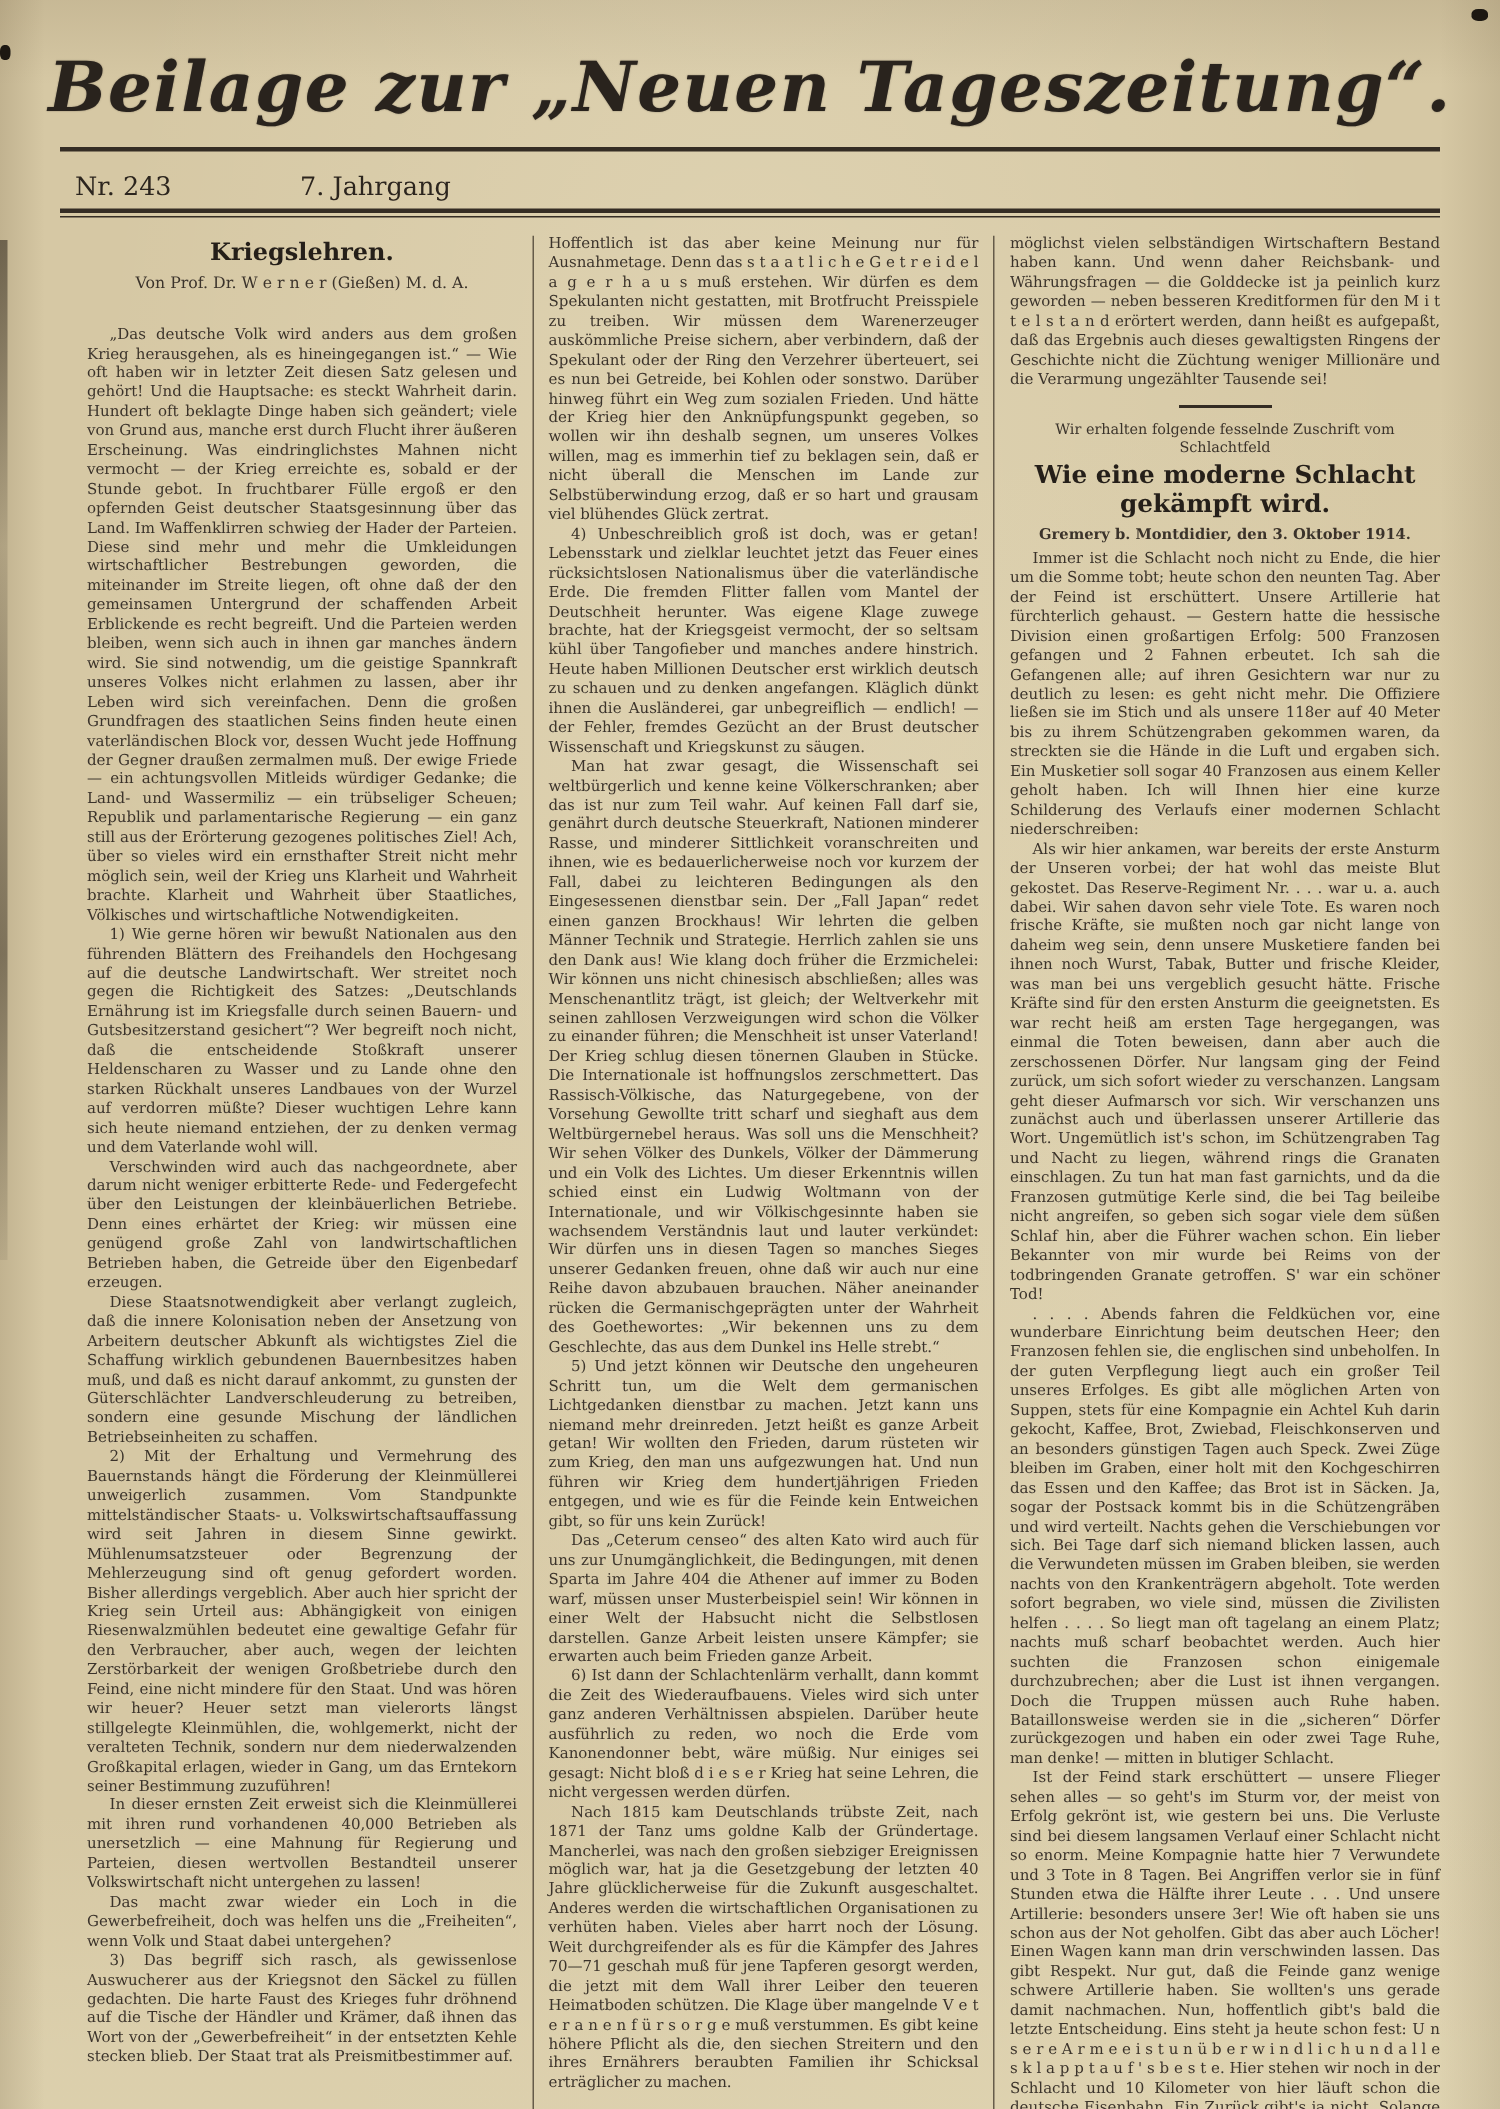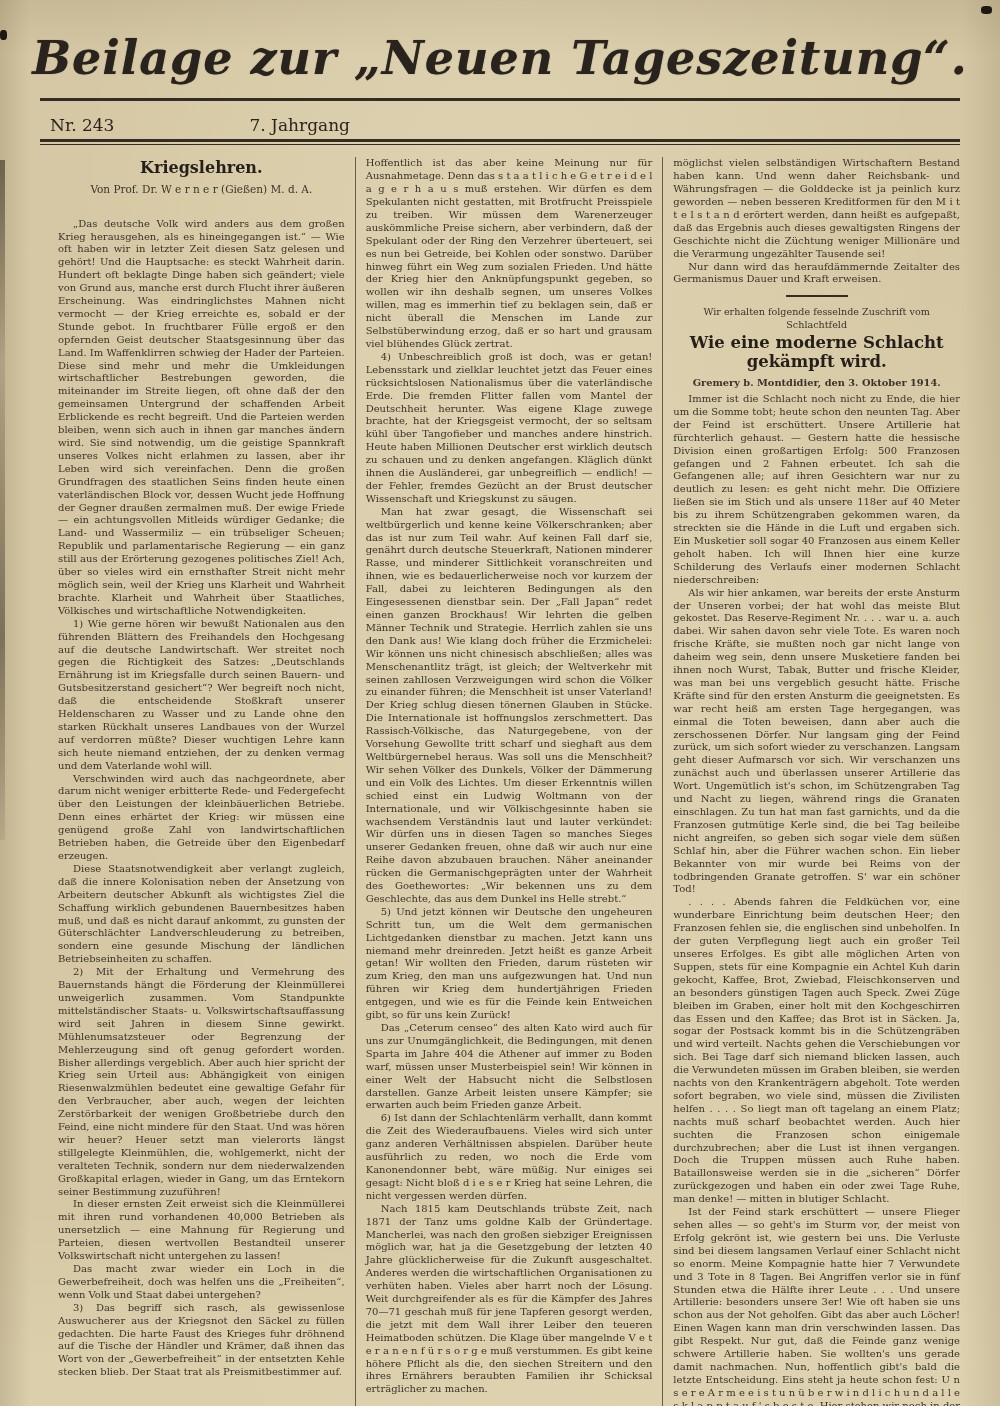--- a/index.html
+++ b/index.html
@@ -15,21 +15,21 @@
   
   .masthead{padding:34px 31px 10px;text-align:center;}
   .masthead h1{margin:0;font-size:46px;line-height:1.05;font-weight:bold;font-style:italic;
     letter-spacing:1px;color:#29231d;text-shadow:0 0 1px rgba(41,35,29,0.55);}
   .rule{border:0;border-top:3px solid #352d24;margin:6px 40px 0;}
   .rule.thin{border-top-width:1px;margin-top:2px;}
   .issuebar{display:flex;align-items:stretch;margin:0 40px;border-bottom:3px solid #352d24;}
   .issuebar .cell{padding:14px 10px 4px;font-size:17px;font-weight:normal;color:#2c251e;}
   .issuebar .cell.l{width:130px;}
   .issuebar .cell.c{flex:1;text-align:center;border-left:3px solid #352d24;border-right:3px solid #352d24;}
-  .issuebar .cell.r{width:150px;text-align:right;}
+  .issuebar .cell.r{width:150px;text-align:left;}
   
   .cols{display:flex;margin:12px 30px 0 48px;height:1252px;overflow:hidden;}
   .col{flex:1 1 0;min-width:0;overflow:hidden;padding:0 10px;}
   .col + .col{border-left:1px solid rgba(62,52,40,0.75);}
   
   .blk{font-size:10px;line-height:12.9px;text-align:justify;color:#3b332b;}
   .para{text-indent:1.5em;}
   .para_flush{text-indent:0;}
   .heading_major{font-size:16px;line-height:1.15;font-weight:bold;text-align:center;
     color:#251f19;margin:2px 0 5px;text-indent:0;}
@@ -78,21 +78,20 @@
         <div class="blk para_flush">Hoffentlich ist das aber keine Meinung nur für Ausnahmetage. Denn das s t a a t l i c h e  G e t r e i d e l a g e r h a u s muß erstehen. Wir dürfen es dem Spekulanten nicht gestatten, mit Brotfrucht Preisspiele zu treiben. Wir müssen dem Warenerzeuger auskömmliche Preise sichern, aber verbindern, daß der Spekulant oder der Ring den Verzehrer überteuert, sei es nun bei Getreide, bei Kohlen oder sonstwo. Darüber hinweg führt ein Weg zum sozialen Frieden. Und hätte der Krieg hier den Anknüpfungspunkt gegeben, so wollen wir ihn deshalb segnen, um unseres Volkes willen, mag es immerhin tief zu beklagen sein, daß er nicht überall die Menschen im Lande zur Selbstüberwindung erzog, daß er so hart und grausam viel blühendes Glück zertrat.</div>
         <div class="blk para">4) Unbeschreiblich groß ist doch, was er getan! Lebensstark und zielklar leuchtet jetzt das Feuer eines rücksichtslosen Nationalismus über die vaterländische Erde. Die fremden Flitter fallen vom Mantel der Deutschheit herunter. Was eigene Klage zuwege brachte, hat der Kriegsgeist vermocht, der so seltsam kühl über Tangofieber und manches andere hinstrich. Heute haben Millionen Deutscher erst wirklich deutsch zu schauen und zu denken angefangen. Kläglich dünkt ihnen die Ausländerei, gar unbegreiflich — endlich! — der Fehler, fremdes Gezücht an der Brust deutscher Wissenschaft und Kriegskunst zu säugen.</div>
         <div class="blk para">Man hat zwar gesagt, die Wissenschaft sei weltbürgerlich und kenne keine Völkerschranken; aber das ist nur zum Teil wahr. Auf keinen Fall darf sie, genährt durch deutsche Steuerkraft, Nationen minderer Rasse, und minderer Sittlichkeit voranschreiten und ihnen, wie es bedauerlicherweise noch vor kurzem der Fall, dabei zu leichteren Bedingungen als den Eingesessenen dienstbar sein. Der „Fall Japan“ redet einen ganzen Brockhaus! Wir lehrten die gelben Männer Technik und Strategie. Herrlich zahlen sie uns den Dank aus! Wie klang doch früher die Erzmichelei: Wir können uns nicht chinesisch abschließen; alles was Menschenantlitz trägt, ist gleich; der Weltverkehr mit seinen zahllosen Verzweigungen wird schon die Völker zu einander führen; die Menschheit ist unser Vaterland! Der Krieg schlug diesen tönernen Glauben in Stücke. Die Internationale ist hoffnungslos zerschmettert. Das Rassisch-Völkische, das Naturgegebene, von der Vorsehung Gewollte tritt scharf und sieghaft aus dem Weltbürgernebel heraus. Was soll uns die Menschheit? Wir sehen Völker des Dunkels, Völker der Dämmerung und ein Volk des Lichtes. Um dieser Erkenntnis willen schied einst ein Ludwig Woltmann von der Internationale, und wir Völkischgesinnte haben sie wachsendem Verständnis laut und lauter verkündet: Wir dürfen uns in diesen Tagen so manches Sieges unserer Gedanken freuen, ohne daß wir auch nur eine Reihe davon abzubauen brauchen. Näher aneinander rücken die Germanischgeprägten unter der Wahrheit des Goethewortes: „Wir bekennen uns zu dem Geschlechte, das aus dem Dunkel ins Helle strebt.“</div>
         <div class="blk para">5) Und jetzt können wir Deutsche den ungeheuren Schritt tun, um die Welt dem germanischen Lichtgedanken dienstbar zu machen. Jetzt kann uns niemand mehr dreinreden. Jetzt heißt es ganze Arbeit getan! Wir wollten den Frieden, darum rüsteten wir zum Krieg, den man uns aufgezwungen hat. Und nun führen wir Krieg dem hundertjährigen Frieden entgegen, und wie es für die Feinde kein Entweichen gibt, so für uns kein Zurück!</div>
         <div class="blk para">Das „Ceterum censeo“ des alten Kato wird auch für uns zur Unumgänglichkeit, die Bedingungen, mit denen Sparta im Jahre 404 die Athener auf immer zu Boden warf, müssen unser Musterbeispiel sein! Wir können in einer Welt der Habsucht nicht die Selbstlosen darstellen. Ganze Arbeit leisten unsere Kämpfer; sie erwarten auch beim Frieden ganze Arbeit.</div>
         <div class="blk para">6) Ist dann der Schlachtenlärm verhallt, dann kommt die Zeit des Wiederaufbauens. Vieles wird sich unter ganz anderen Verhältnissen abspielen. Darüber heute ausführlich zu reden, wo noch die Erde vom Kanonendonner bebt, wäre müßig. Nur einiges sei gesagt: Nicht bloß d i e s e r Krieg hat seine Lehren, die nicht vergessen werden dürfen.</div>
         <div class="blk para">Nach 1815 kam Deutschlands trübste Zeit, nach 1871 der Tanz ums goldne Kalb der Gründertage. Mancherlei, was nach den großen siebziger Ereignissen möglich war, hat ja die Gesetzgebung der letzten 40 Jahre glücklicherweise für die Zukunft ausgeschaltet. Anderes werden die wirtschaftlichen Organisationen zu verhüten haben. Vieles aber harrt noch der Lösung. Weit durchgreifender als es für die Kämpfer des Jahres 70—71 geschah muß für jene Tapferen gesorgt werden, die jetzt mit dem Wall ihrer Leiber den teueren Heimatboden schützen. Die Klage über mangelnde V e t e r a n e n f ü r s o r g e muß verstummen. Es gibt keine höhere Pflicht als die, den siechen Streitern und den ihres Ernährers beraubten Familien ihr Schicksal erträglicher zu machen.</div>
       </div>
     <div class="col">
         <div class="blk para_flush">möglichst vielen selbständigen Wirtschaftern Bestand haben kann. Und wenn daher Reichsbank- und Währungsfragen — die Golddecke ist ja peinlich kurz geworden — neben besseren Kreditformen für den M i t t e l s t a n d erörtert werden, dann heißt es aufgepaßt, daß das Ergebnis auch dieses gewaltigsten Ringens der Geschichte nicht die Züchtung weniger Millionäre und die Verarmung ungezählter Tausende sei!</div>
-        <div class="blk para">Nur dann wird das heraufdämmernde Zeitalter des Germanismus Dauer und Kraft erweisen.</div>
         <div class="blk divider"></div>
         <div class="blk note_center">Wir erhalten folgende fesselnde Zuschrift vom Schlachtfeld</div>
         <div class="blk heading">Wie eine moderne Schlacht gekämpft wird.</div>
         <div class="blk dateline">Gremery b. Montdidier, den 3. Oktober 1914.</div>
         <div class="blk para">Immer ist die Schlacht noch nicht zu Ende, die hier um die Somme tobt; heute schon den neunten Tag. Aber der Feind ist erschüttert. Unsere Artillerie hat fürchterlich gehaust. — Gestern hatte die hessische Division einen großartigen Erfolg: 500 Franzosen gefangen und 2 Fahnen erbeutet. Ich sah die Gefangenen alle; auf ihren Gesichtern war nur zu deutlich zu lesen: es geht nicht mehr. Die Offiziere ließen sie im Stich und als unsere 118er auf 40 Meter bis zu ihrem Schützengraben gekommen waren, da streckten sie die Hände in die Luft und ergaben sich. Ein Musketier soll sogar 40 Franzosen aus einem Keller geholt haben. Ich will Ihnen hier eine kurze Schilderung des Verlaufs einer modernen Schlacht niederschreiben:</div>
         <div class="blk para">Als wir hier ankamen, war bereits der erste Ansturm der Unseren vorbei; der hat wohl das meiste Blut gekostet. Das Reserve-Regiment Nr. . . . war u. a. auch dabei. Wir sahen davon sehr viele Tote. Es waren noch frische Kräfte, sie mußten noch gar nicht lange von daheim weg sein, denn unsere Musketiere fanden bei ihnen noch Wurst, Tabak, Butter und frische Kleider, was man bei uns vergeblich gesucht hätte. Frische Kräfte sind für den ersten Ansturm die geeignetsten. Es war recht heiß am ersten Tage hergegangen, was einmal die Toten beweisen, dann aber auch die zerschossenen Dörfer. Nur langsam ging der Feind zurück, um sich sofort wieder zu verschanzen. Langsam geht dieser Aufmarsch vor sich. Wir verschanzen uns zunächst auch und überlassen unserer Artillerie das Wort. Ungemütlich ist's schon, im Schützengraben Tag und Nacht zu liegen, während rings die Granaten einschlagen. Zu tun hat man fast garnichts, und da die Franzosen gutmütige Kerle sind, die bei Tag beileibe nicht angreifen, so geben sich sogar viele dem süßen Schlaf hin, aber die Führer wachen schon. Ein lieber Bekannter von mir wurde bei Reims von der todbringenden Granate getroffen. S' war ein schöner Tod!</div>
         <div class="blk para">. . . . Abends fahren die Feldküchen vor, eine wunderbare Einrichtung beim deutschen Heer; den Franzosen fehlen sie, die englischen sind unbeholfen. In der guten Verpflegung liegt auch ein großer Teil unseres Erfolges. Es gibt alle möglichen Arten von Suppen, stets für eine Kompagnie ein Achtel Kuh darin gekocht, Kaffee, Brot, Zwiebad, Fleischkonserven und an besonders günstigen Tagen auch Speck. Zwei Züge bleiben im Graben, einer holt mit den Kochgeschirren das Essen und den Kaffee; das Brot ist in Säcken. Ja, sogar der Postsack kommt bis in die Schützengräben und wird verteilt. Nachts gehen die Verschiebungen vor sich. Bei Tage darf sich niemand blicken lassen, auch die Verwundeten müssen im Graben bleiben, sie werden nachts von den Krankenträgern abgeholt. Tote werden sofort begraben, wo viele sind, müssen die Zivilisten helfen . . . . So liegt man oft tagelang an einem Platz; nachts muß scharf beobachtet werden. Auch hier suchten die Franzosen schon einigemale durchzubrechen; aber die Lust ist ihnen vergangen. Doch die Truppen müssen auch Ruhe haben. Bataillonsweise werden sie in die „sicheren“ Dörfer zurückgezogen und haben ein oder zwei Tage Ruhe, man denke! — mitten in blutiger Schlacht.</div>
         <div class="blk para">Ist der Feind stark erschüttert — unsere Flieger sehen alles — so geht's im Sturm vor, der meist von Erfolg gekrönt ist, wie gestern bei uns. Die Verluste sind bei diesem langsamen Verlauf einer Schlacht nicht so enorm. Meine Kompagnie hatte hier 7 Verwundete und 3 Tote in 8 Tagen. Bei Angriffen verlor sie in fünf Stunden etwa die Hälfte ihrer Leute . . . Und unsere Artillerie: besonders unsere 3er! Wie oft haben sie uns schon aus der Not geholfen. Gibt das aber auch Löcher! Einen Wagen kann man drin verschwinden lassen. Das gibt Respekt. Nur gut, daß die Feinde ganz wenige schwere Artillerie haben. Sie wollten's uns gerade damit nachmachen. Nun, hoffentlich gibt's bald die letzte Entscheidung. Eins steht ja heute schon fest: U n s e r e A r m e e i s t u n ü b e r w i n d l i c h u n d  a l l e s  k l a p p t  a u f ' s  b e s t e. Hier stehen wir noch in der Schlacht und 10 Kilometer von hier läuft schon die deutsche Eisenbahn. Ein Zurück gibt's ja nicht. Solange eine solche Umsicht und ein solcher Geist dem deutschen Heere innewohnt, gibt's keine Niederlagen. Vorwärts mit Gott! Es ist sein Finger, der aller Welt zeigt, was ein Heldenvolk vermag.</div>
       </div>
   </div>

